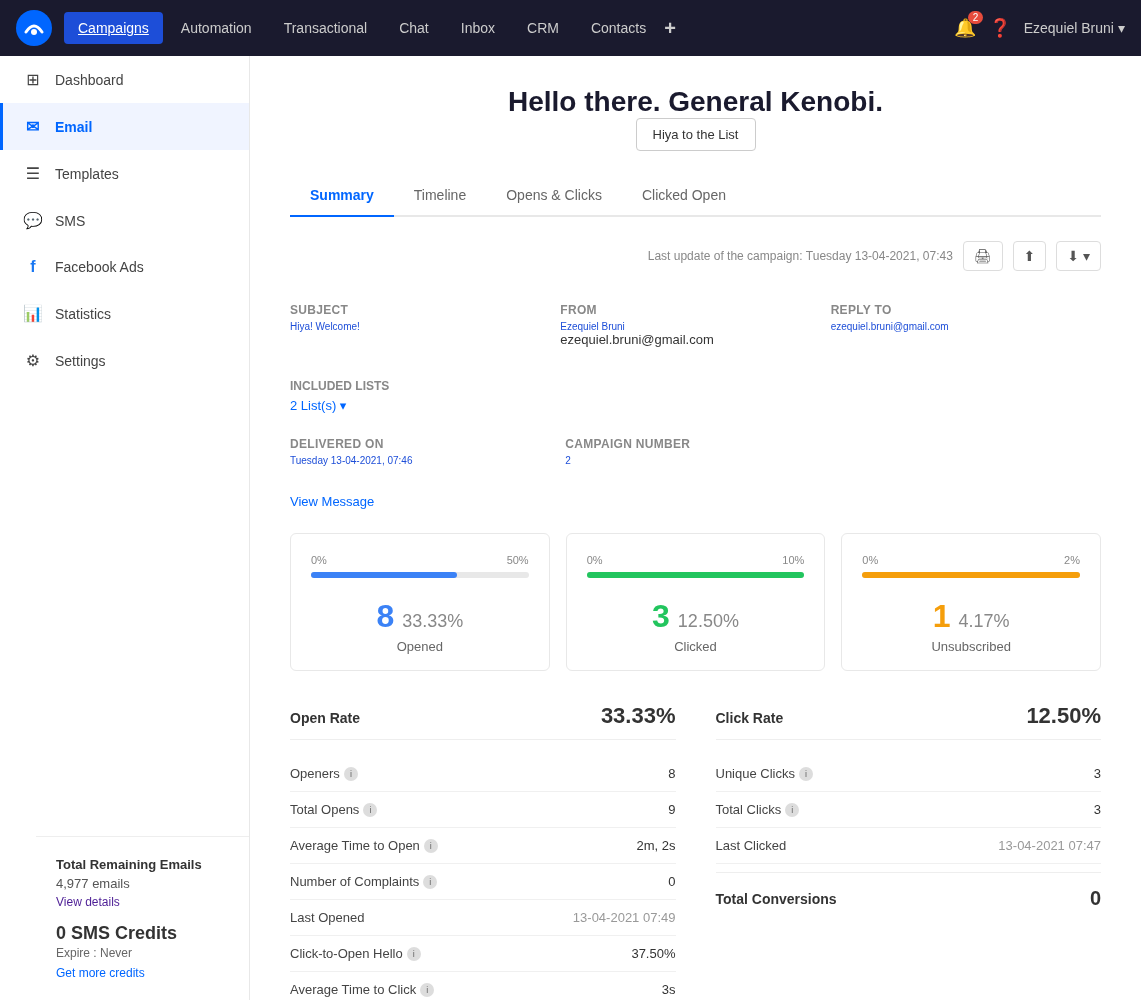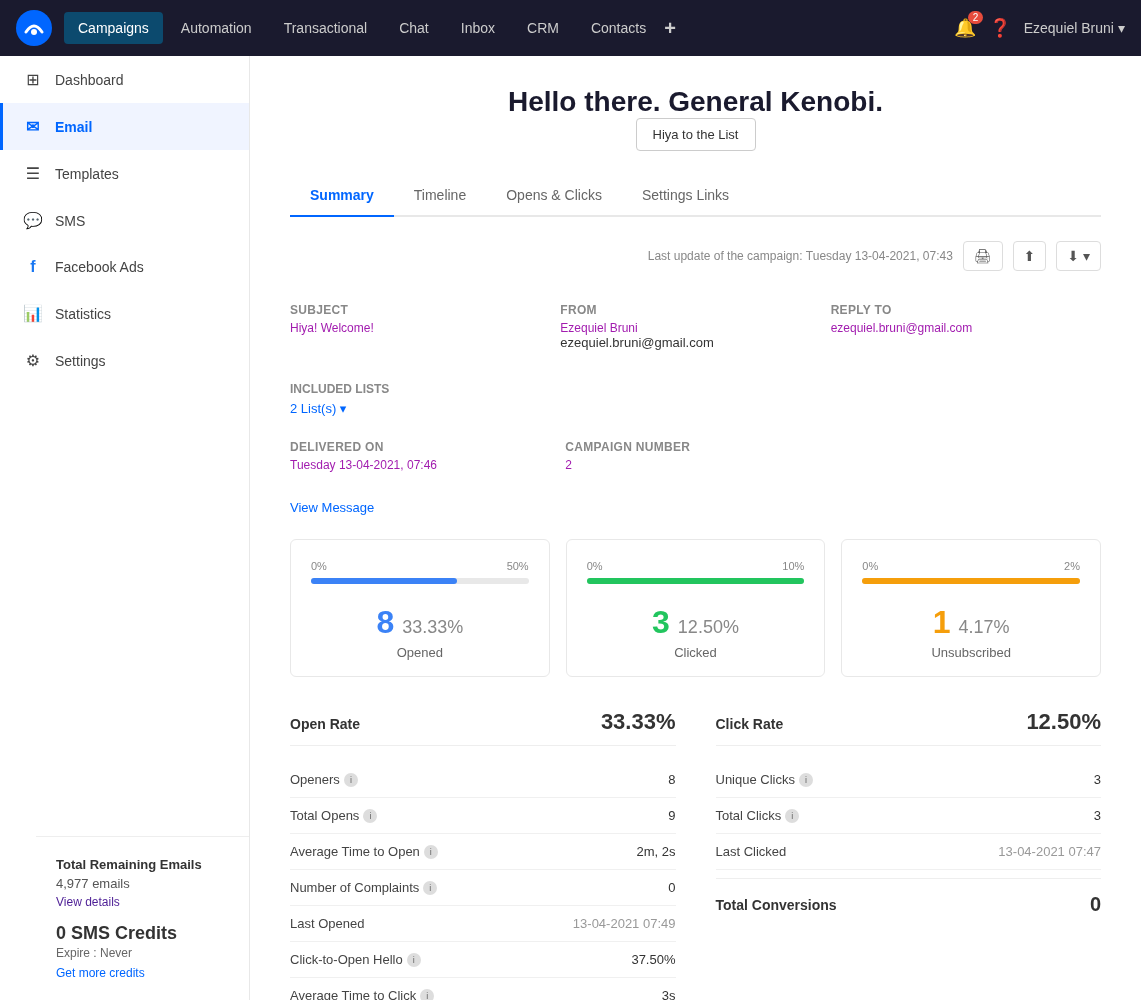--- a/index.html
+++ b/index.html
@@ -9,21 +9,21 @@
     .topnav {
       display: flex; align-items: center; background: #1a1a2e; height: 56px;
       padding: 0 16px; gap: 4px; position: fixed; top: 0; left: 0; right: 0; z-index: 100;
     }
     .topnav-logo { width: 36px; height: 36px; margin-right: 8px; }
     .topnav-logo svg { width: 36px; height: 36px; }
     .topnav-item {
       color: #ccc; padding: 8px 14px; border-radius: 4px; cursor: pointer;
       font-size: 14px; font-weight: 500; white-space: nowrap;
     }
-    .topnav-item.active { background: #0c4a6e; color: #fff; }
+    .topnav-item.active { background: #1d4ed8; color: #fff; text-decoration: underline; }
     .topnav-spacer { flex: 1; }
     .topnav-actions { display: flex; align-items: center; gap: 12px; }
     .topnav-bell { color: #ccc; cursor: pointer; position: relative; font-size: 18px; }
     .topnav-badge {
       background: #e74c3c; color: #fff; border-radius: 10px; font-size: 10px;
       padding: 1px 5px; position: absolute; top: -6px; right: -6px;
     }
     .topnav-question { color: #ccc; cursor: pointer; font-size: 18px; }
     .topnav-user { color: #ccc; cursor: pointer; font-size: 14px; display: flex; align-items: center; gap: 4px; }
     .topnav-plus { color: #ccc; cursor: pointer; font-size: 20px; font-weight: bold; }
@@ -80,21 +80,21 @@
     .icon-btn {
       border: 1px solid #ddd; background: #fff; padding: 6px 10px;
       border-radius: 4px; cursor: pointer; font-size: 14px; color: #555;
       display: flex; align-items: center; gap: 4px;
     }
 
     
     .info-grid { display: grid; grid-template-columns: 1fr 1fr 1fr; gap: 0; margin-bottom: 16px; }
     .info-cell { padding: 8px 0 16px 0; }
     .info-label { font-size: 12px; color: #888; margin-bottom: 4px; font-weight: 600; text-transform: uppercase; letter-spacing: 0.3px; }
-    .info-value { font-size: 12px; color: #a21caf; }
+    .info-value { font-size: 10px; color: #1d4ed8; }
     .info-value-small { font-size: 13px; color: #333; }
     .included-lists { margin-bottom: 16px; }
     .included-label { font-size: 12px; color: #888; font-weight: 600; text-transform: uppercase; margin-bottom: 4px; }
     .lists-link { color: #0066ff; font-size: 13px; cursor: pointer; }
 
     
     .delivered-row { display: grid; grid-template-columns: 1fr 1fr 1fr; gap: 15px; margin-bottom: 12px; }
 
     
     .view-message { color: #0066ff; font-size: 13px; cursor: pointer; margin-bottom: 24px; }
@@ -216,21 +216,21 @@
 
       <div class="page-header">
         <h1 class="page-title">Hello there. General Kenobi.</h1>
         <button class="btn-back-list">Hiya to the List</button>
       </div>
 
       <div class="tabs">
         <div class="tab active">Summary</div>
         <div class="tab">Timeline</div>
         <div class="tab">Opens &amp; Clicks</div>
-        <div class="tab">Settings Links</div>
+        <div class="tab">Clicked Open</div>
       </div>
 
       <div class="last-update-bar">
         <span>
           <span>Last update of the campaign:</span>&nbsp;<span>Tuesday 13-04-2021, 07:43</span>
         </span>
         <button class="icon-btn">🖨</button>
         <button class="icon-btn">⬆</button>
         <button class="icon-btn">⬇ ▾</button>
       </div>

